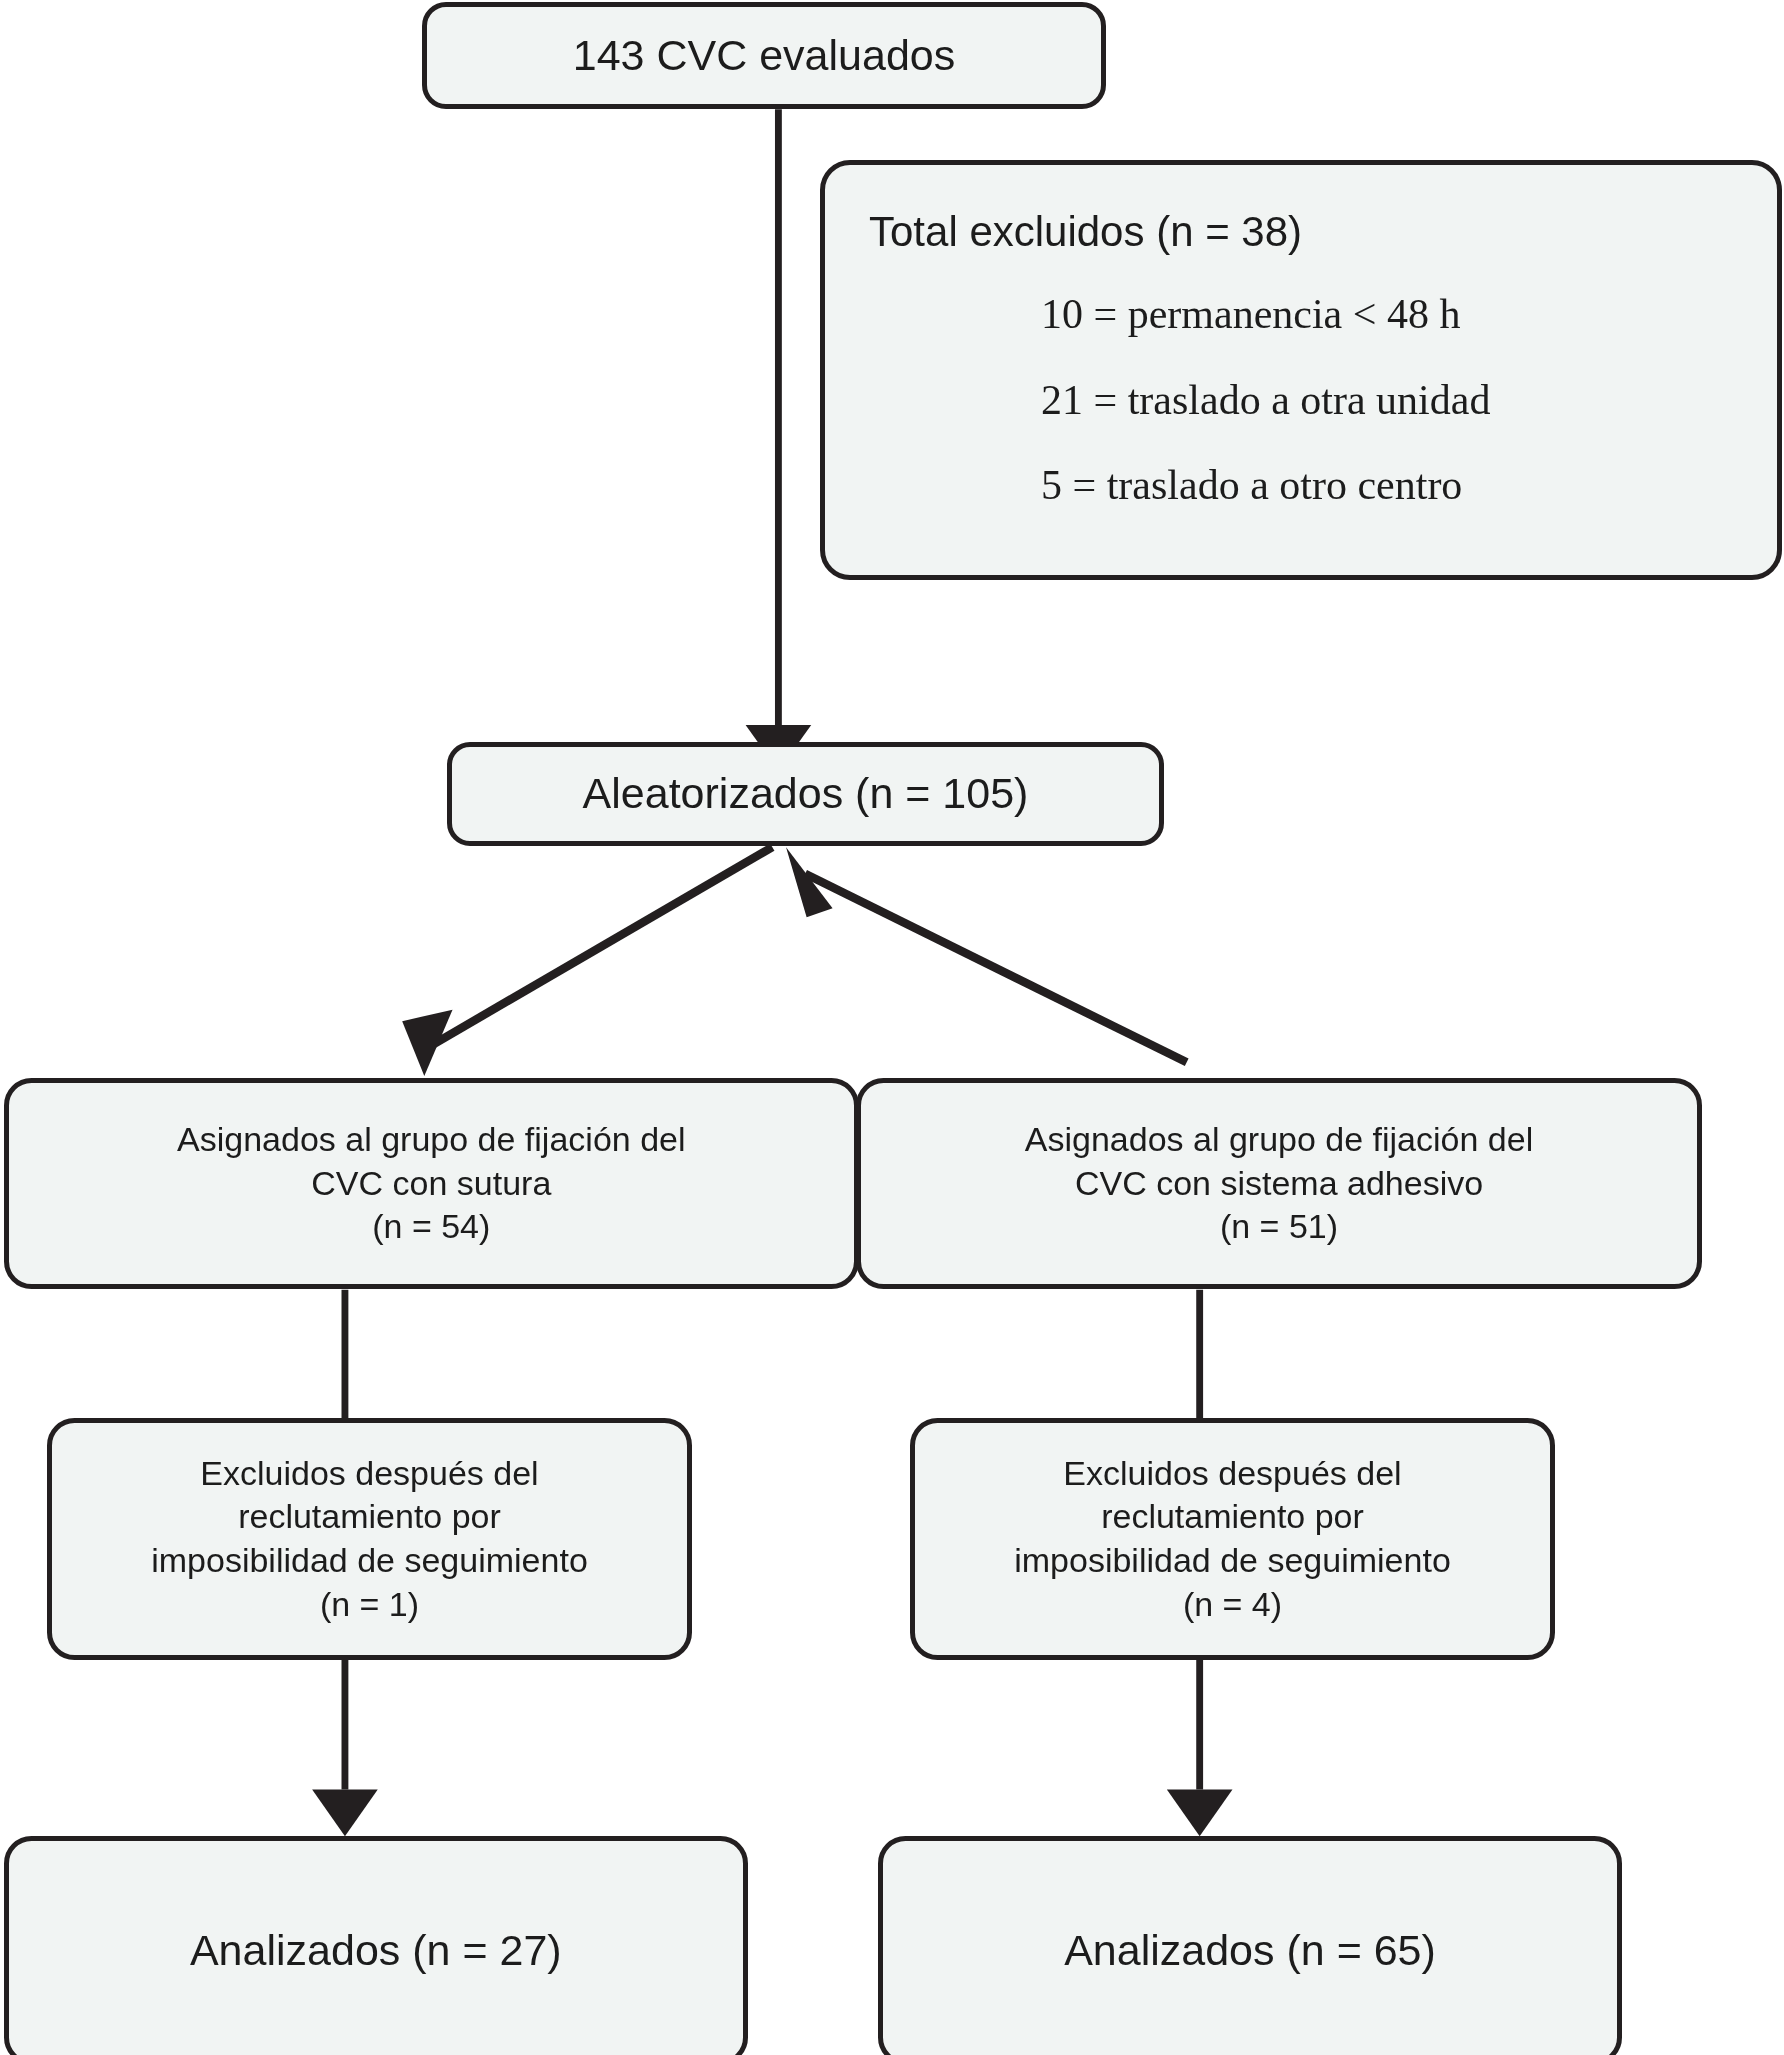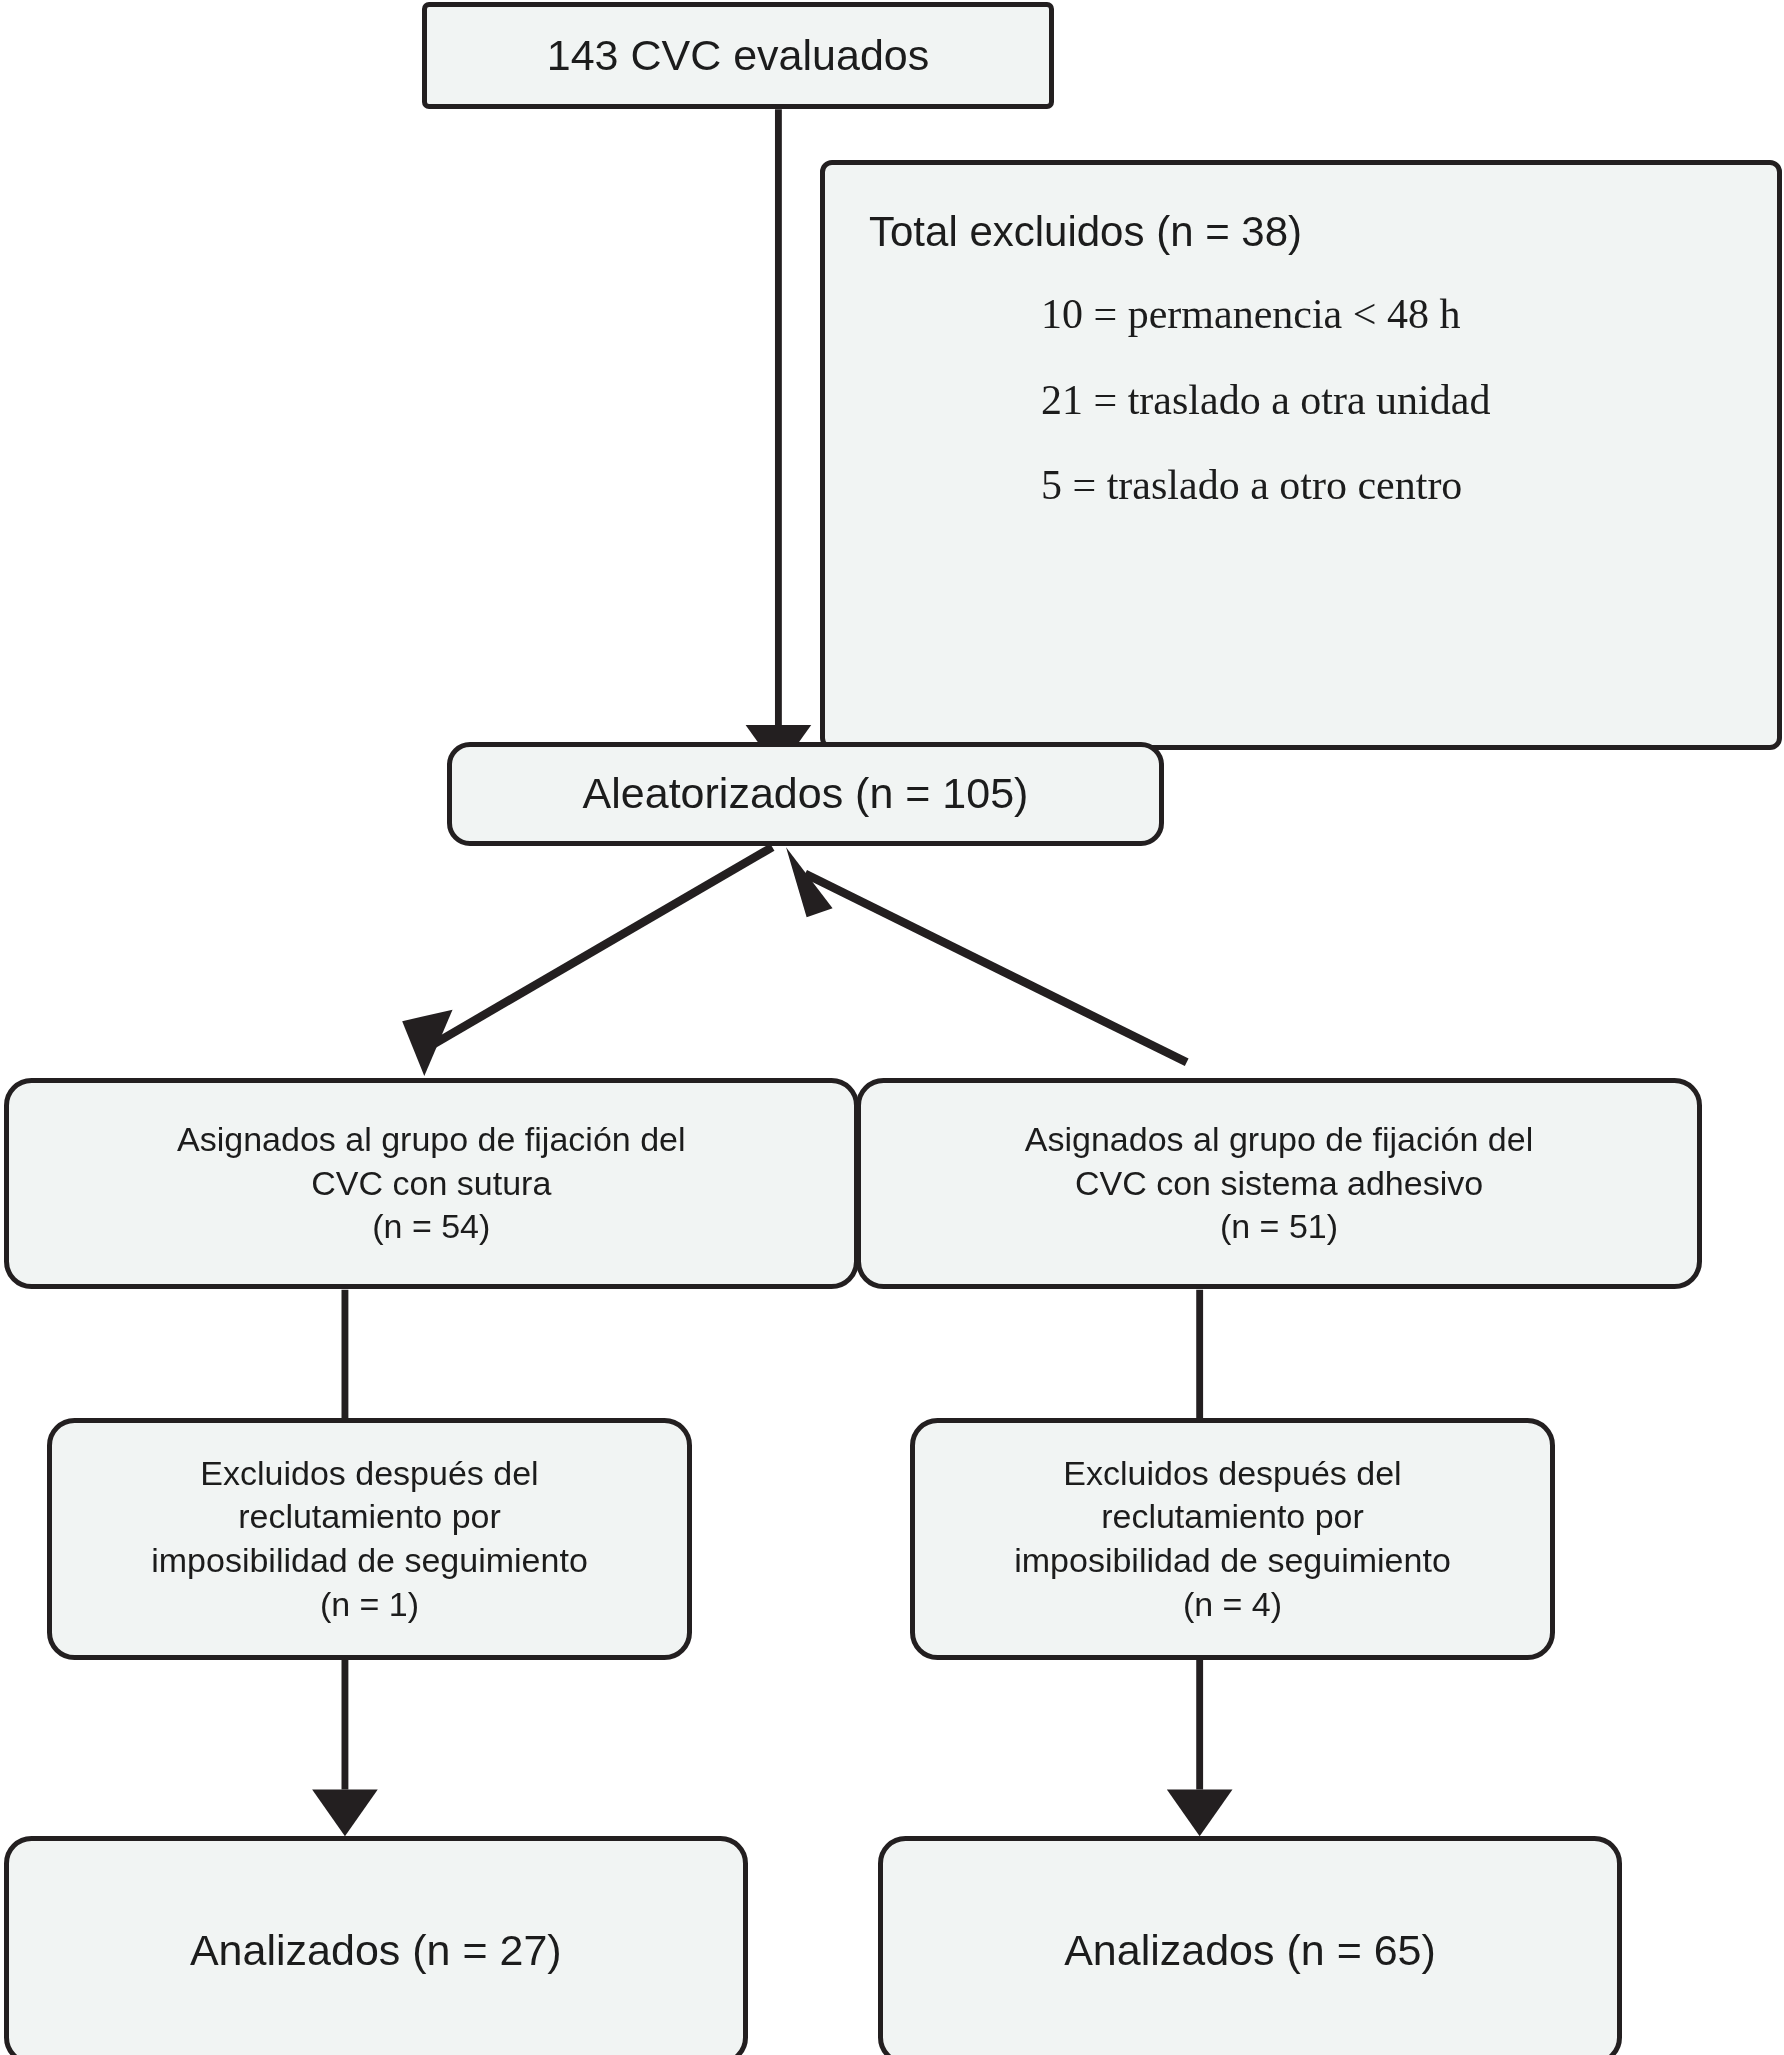--- a/index.html
+++ b/index.html
@@ -35,29 +35,29 @@
     justify-content: center;
     text-align: center;
     color: #1c1c1c;
     line-height: 1.28;
     z-index: 2;
   }
 
   
   #node-evaluated {
     left: 422px;  top: 2.3px;
-    width: 632px; height: 107px;
-    font-size: 43px;
-    border-radius: 7px;
+    width: 684px; height: 107px;
+    font-size: 43px;
+    border-radius: 24px;
   }
 
   #node-excluded {
     left: 820px; top: 160px;
-    width: 962px; height: 590px;
-    border-radius: 12px;
+    width: 962px; height: 420px;
+    border-radius: 30px;
     display: block;
     padding: 40px 30.5px 0 44px;
   }
   #node-excluded .excl-title {
     font-size: 42px;
     text-align: left;
     margin: 0 0 29px 0;
   }
   #node-excluded .excl-list {
     margin: 0;

